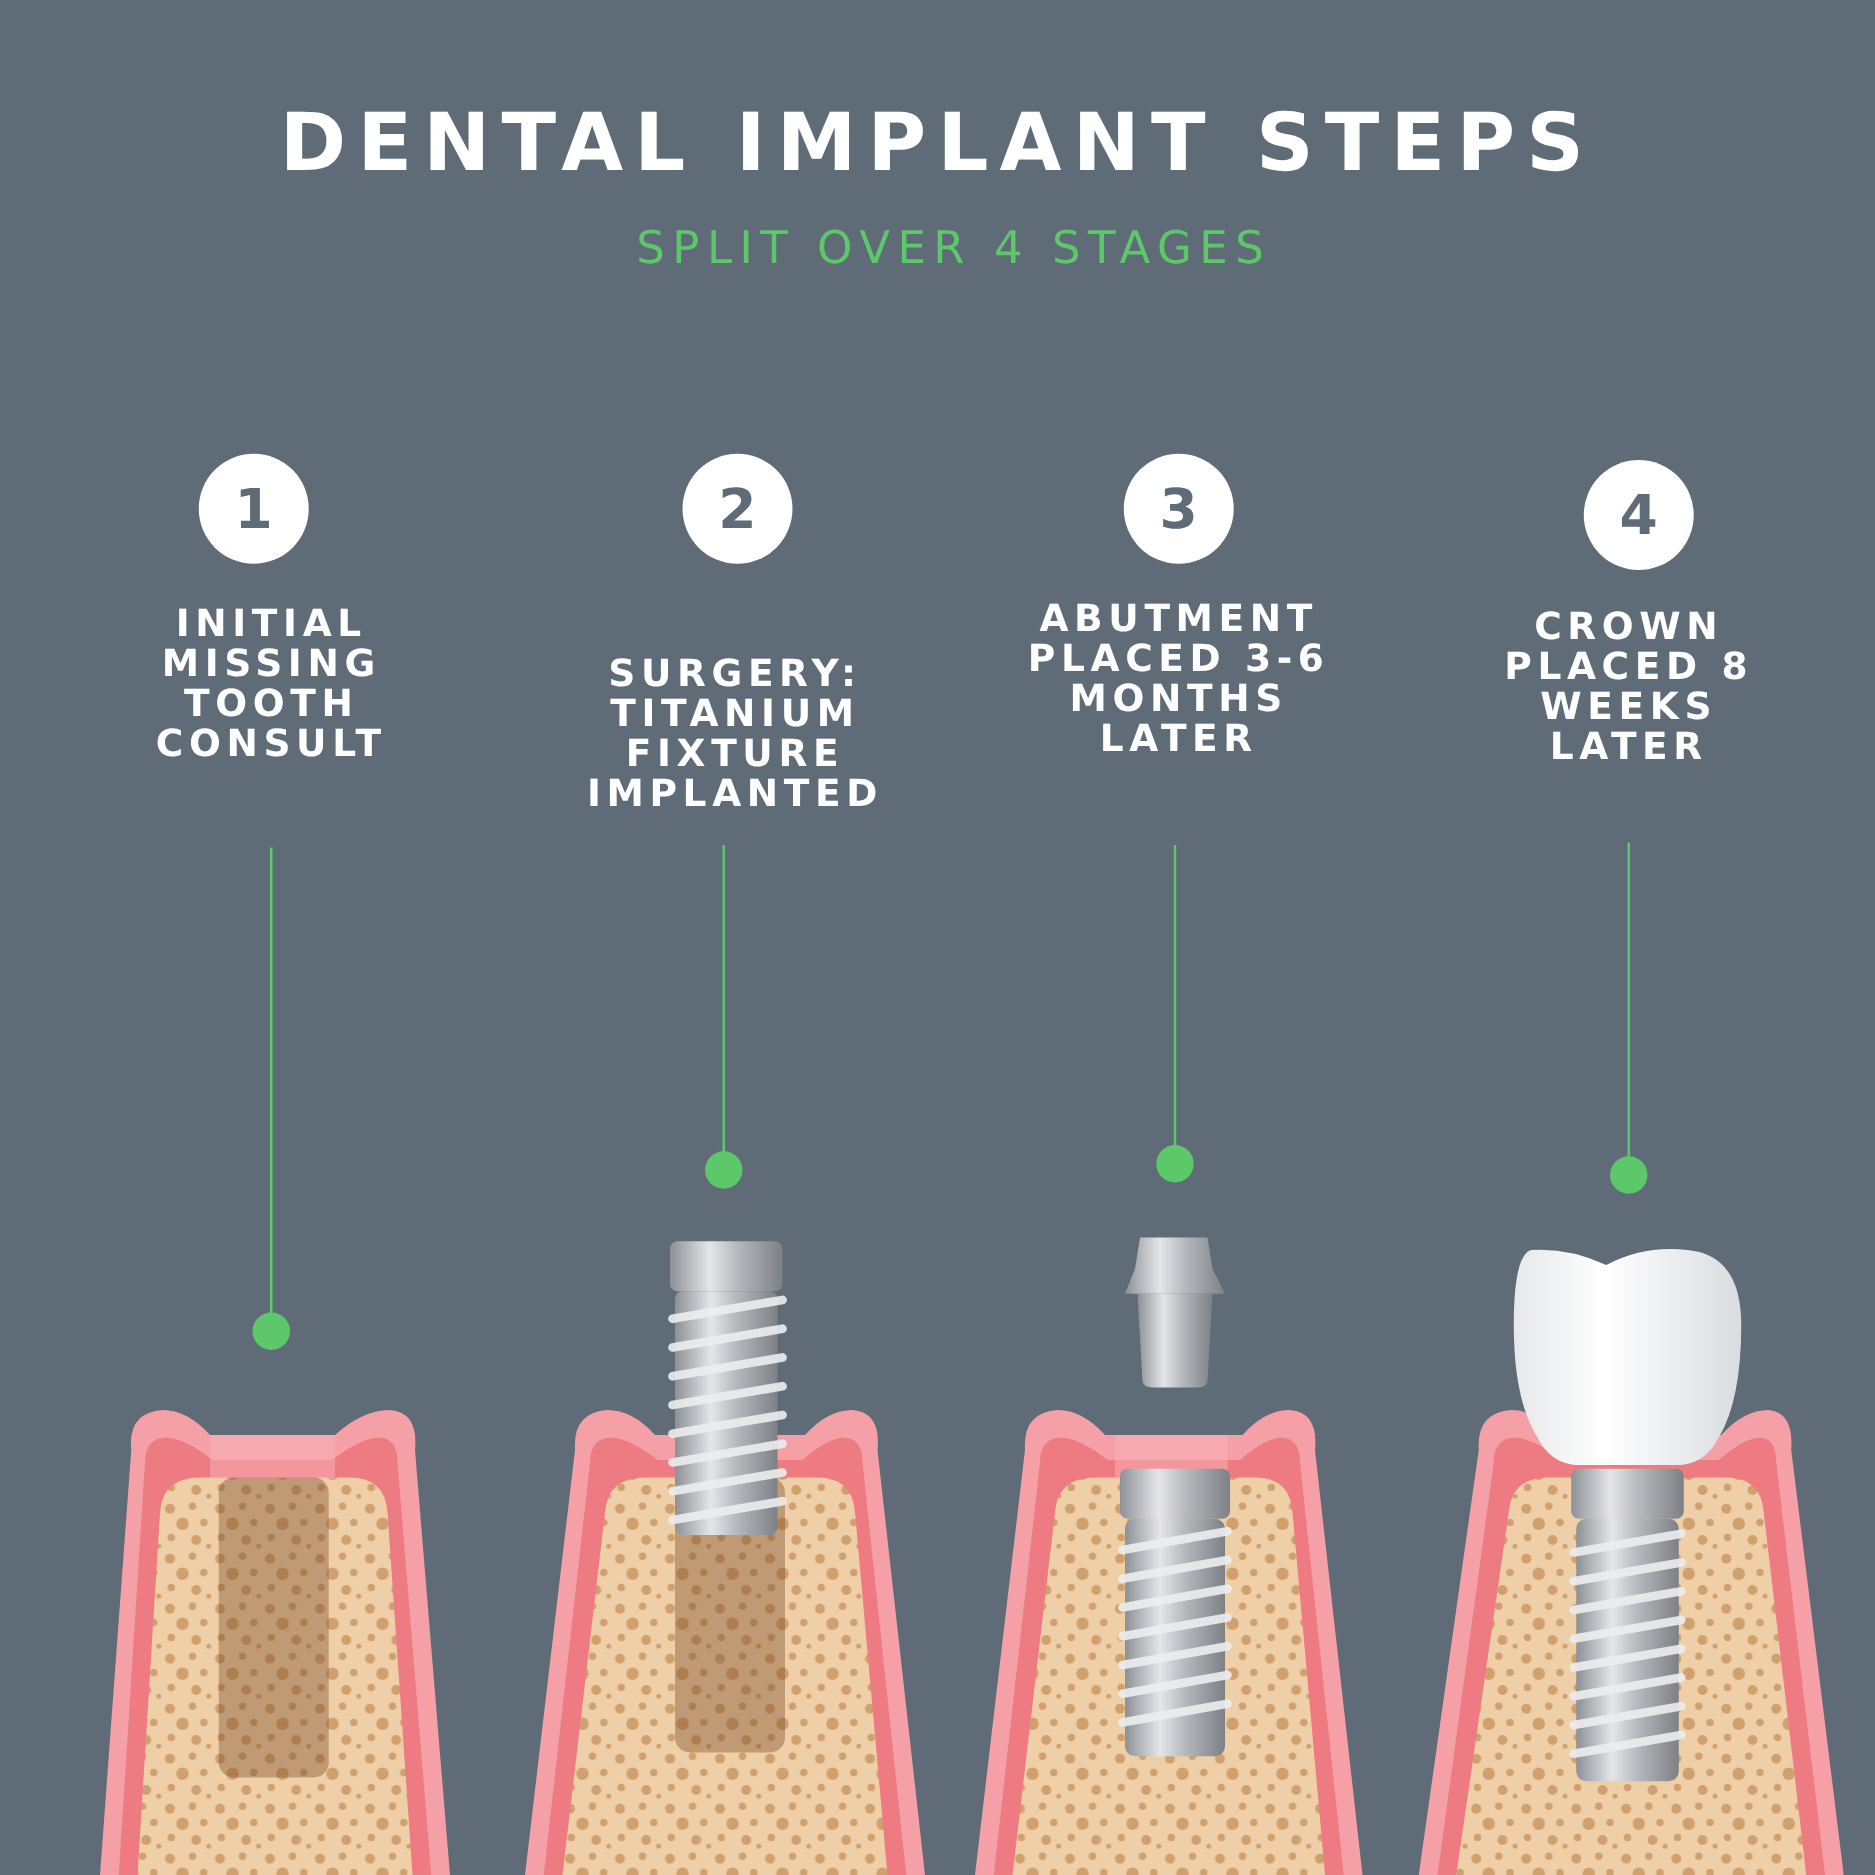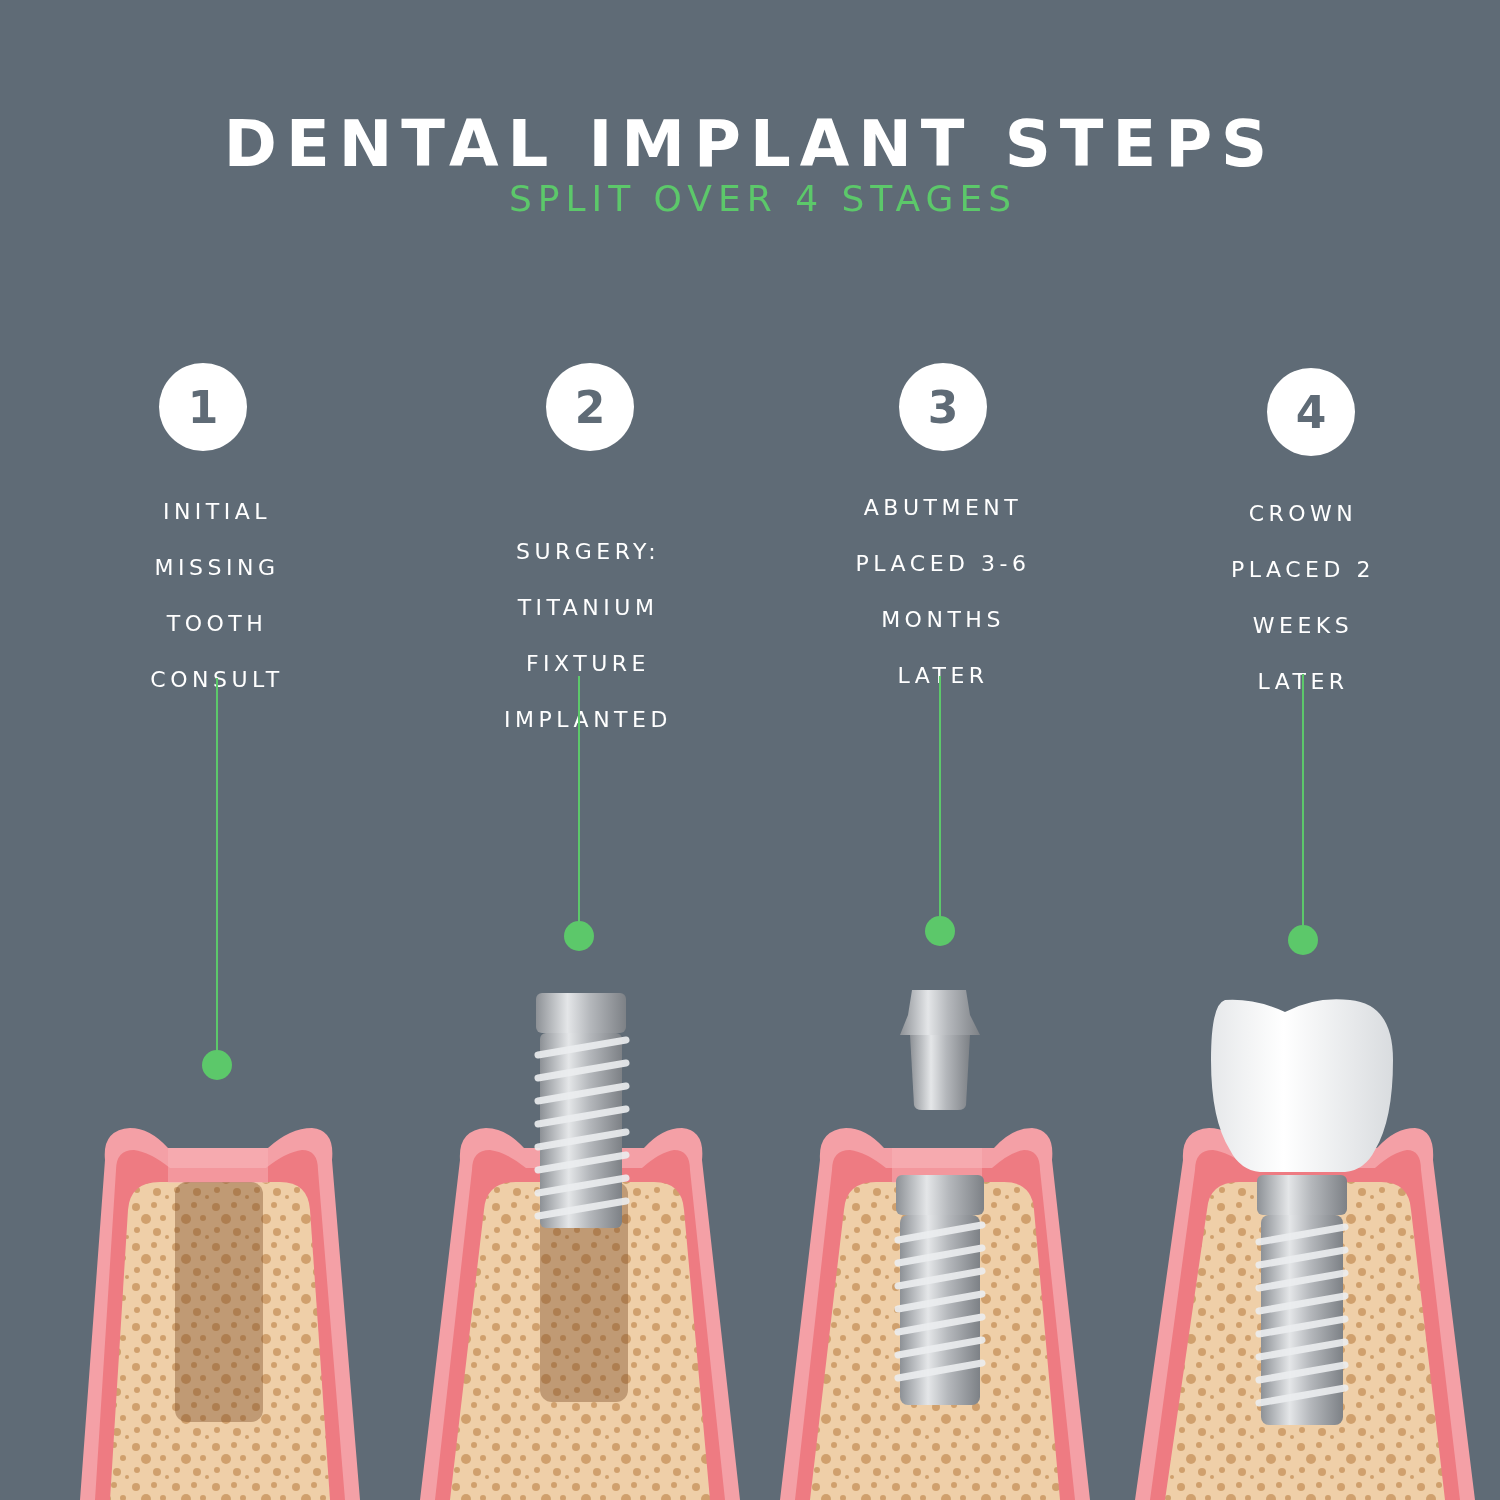--- a/index.html
+++ b/index.html
@@ -5,38 +5,39 @@
   html, body { margin: 0; padding: 0; }
   body {
     width: 1500px; height: 1500px; overflow: hidden;
     background: #5f6b76;
     font-family: "DejaVu Sans", "Liberation Sans", sans-serif;
     position: relative;
   }
   .title {
     position: absolute; left: 0; right: 0; top: 78px;
     text-align: center; color: #ffffff;
-    font-weight: bold; font-size: 64px; letter-spacing: 9px; margin-top: 29px;
+    font-weight: bold; font-size: 64px; letter-spacing: 9px;
   }
   .subtitle {
     position: absolute; left: 0; right: 0; top: 178px;
     text-align: center; color: #5cc86a;
     font-size: 36px; letter-spacing: 6px; padding-left: 26px;
   }
   .step { position: absolute; top: 0; width: 300px; height: 1500px; }
   .badge {
     position: absolute; width: 88px; height: 88px; border-radius: 50%;
     background: #ffffff; color: #5f6b76;
     display: flex; align-items: center; justify-content: center;
     font-weight: bold; font-size: 44px;
   }
   .label {
     position: absolute; width: 300px; text-align: center; color: #ffffff;
-    font-size: 22px; letter-spacing: 4.5px; line-height: 56px;
+    font-size: 30px; letter-spacing: 4.5px; line-height: 32px;
     white-space: pre-line;
+    font-weight: bold;
   }
   .connector { position: absolute; width: 2px; background: #5cc86a; }
   .dot { position: absolute; width: 30px; height: 30px; border-radius: 50%; background: #5cc86a; }
   svg.illus { position: absolute; top: 960px; }
 </style>
 </head>
 <body>
 
 <svg width="0" height="0" style="position:absolute">
   <defs>
@@ -137,21 +138,21 @@
       <line x1="128" y1="349" x2="212" y2="334"></line>
     <line x1="128" y1="372" x2="212" y2="357"></line>
       <line x1="128" y1="395" x2="212" y2="380"></line>
     <line x1="128" y1="418" x2="212" y2="403"></line>
   </g>
 </svg>
 
 <div class="step" style="left:1153px;">
   <div class="badge" style="left:114px; top:368px;">4</div>
   <div class="label" style="left:0; top:486px;">CROWN
-PLACED 2
+PLACED 8
 WEEKS
 LATER</div>
   <div class="connector" style="left:149px; top:674px; height:266px;"></div>
   <div class="dot" style="left:135px; top:925px;"></div>
 </div>
 <svg class="illus" style="left:1135px;" width="340" height="540" viewBox="0 0 340 540">
   <path d="M0 540 L48 200 Q46 170 74 168 Q94 168 112 188 L242 188 Q260 168 280 168 Q300 170 298 200 L340 540 Z" fill="#f4a0a6"></path>
   <path d="M15 540 L60 210 Q60 190 78 190 Q94 192 114 208 L240 208 Q258 192 272 190 Q286 190 286 210 L325 540 Z" fill="#ee7b82"></path>
   <path d="M30 540 L72 250 Q74 222 104 222 L246 222 Q274 222 276 250 L310 540 Z" fill="url(#spots)"></path>
   <rect x="122" y="215" width="90" height="40" rx="6" fill="url(#metal)"></rect>

